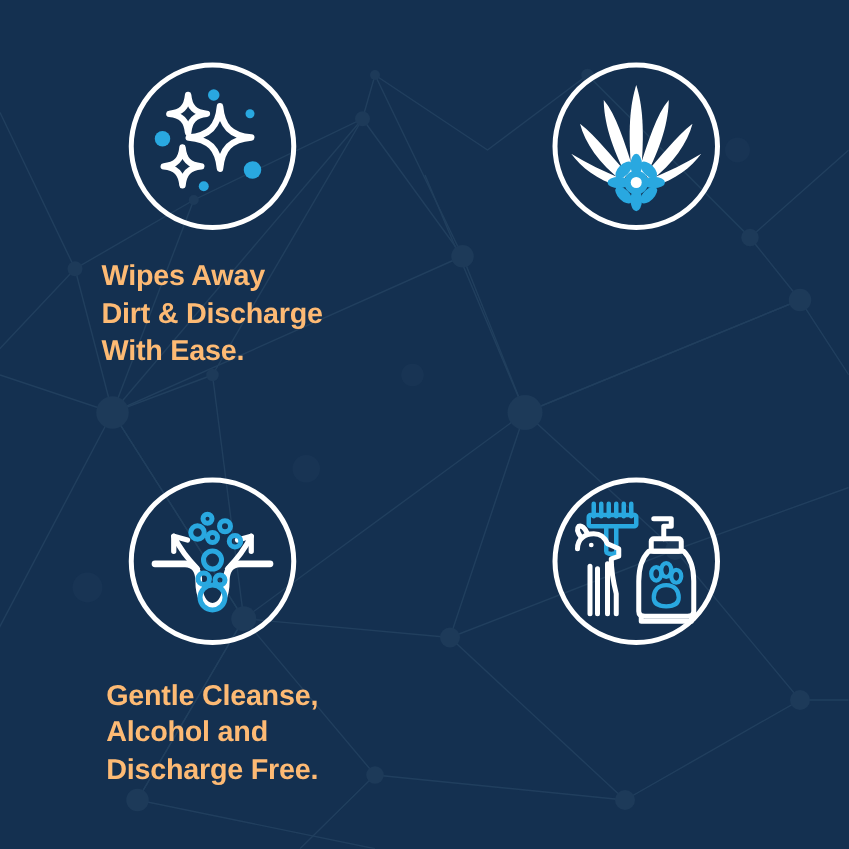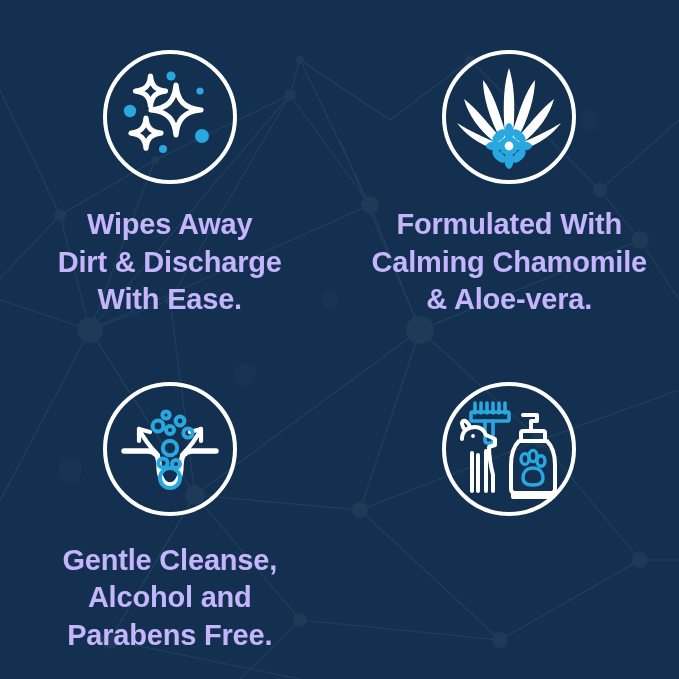--- a/index.html
+++ b/index.html
@@ -32,25 +32,25 @@
     width:134px;height:134px;
     border-radius:50%;
     border:4px solid #ffffff;
     display:flex;align-items:center;justify-content:center;
     box-sizing:border-box;
     position:relative;
   }
   .badge svg{display:block;}
   .caption{
     margin-top:22px;
-    color:#c4b5fd;
-    font-size:29px;
+    color:#fdba74;
+    font-size:23px;
     font-weight:bold;
     line-height:1.30;
-    text-align:center;
+    text-align:left;
     letter-spacing:-0.2px;
     white-space:pre-line;
   }
   .cell.r2 .caption{margin-top:26px;}
 </style>
 </head>
 <body>
 
 <svg class="bg-net" viewBox="0 0 679 679" xmlns="http://www.w3.org/2000/svg">
   <g stroke="#22405f" stroke-width="1.1" fill="none" opacity="0.95">
@@ -153,23 +153,20 @@
           <ellipse cx="71" cy="86" rx="9" ry="4.6"></ellipse>
           <ellipse cx="47" cy="76" rx="8.4" ry="4.4" transform="rotate(-45 47 76)"></ellipse>
           <ellipse cx="67" cy="96" rx="8.4" ry="4.4" transform="rotate(-45 67 96)"></ellipse>
           <ellipse cx="67" cy="76" rx="4.4" ry="8.4" transform="rotate(-45 67 76)"></ellipse>
           <ellipse cx="47" cy="96" rx="4.4" ry="8.4" transform="rotate(-45 47 96)"></ellipse>
           <circle cx="57" cy="86" r="9.6"></circle>
         </g>
         <circle cx="57" cy="86" r="4.4" fill="#ffffff"></circle>
       </svg>
     </div>
-    <div class="caption">Formulated With
-Calming Chamomile
-&amp; Aloe-vera.</div>
   </div>
 
   <div class="cell r2">
     <div class="badge">
       <svg width="112" height="112" viewBox="0 0 112 112" xmlns="http://www.w3.org/2000/svg">
 
         <path d="M10 58 L34 58 C42 58 45 64 45 72 C45 84 49 92 56 92 C63 92 67 84 67 72 C67 64 70 58 78 58 L102 58" fill="none" stroke="#ffffff" stroke-width="5.4" stroke-linecap="round" stroke-linejoin="round"></path>
 
         <path d="M44 62 C36 54 30 46 25 36" fill="none" stroke="#ffffff" stroke-width="4.2" stroke-linecap="round"></path>
         <path d="M25 36 L25 48 M25 36 L36 39" fill="none" stroke="#ffffff" stroke-width="4.2" stroke-linecap="round" stroke-linejoin="round"></path>
@@ -184,21 +181,21 @@
           <circle cx="44" cy="33" r="5.4"></circle>
           <circle cx="66" cy="28" r="4.4"></circle>
           <circle cx="56" cy="37" r="4"></circle>
           <circle cx="74" cy="40" r="4.6"></circle>
           <circle cx="52" cy="22" r="3.6"></circle>
         </g>
       </svg>
     </div>
     <div class="caption">Gentle Cleanse,
 Alcohol and
-Parabens Free.</div>
+Discharge Free.</div>
   </div>
 
   <div class="cell r2">
     <div class="badge">
       <svg width="112" height="112" viewBox="0 0 112 112" xmlns="http://www.w3.org/2000/svg">
 
         <g stroke="#29a8e0" stroke-width="3.6" fill="none" stroke-linecap="round">
           <path d="M22 10 L22 20 M28 10 L28 20 M34 10 L34 20 M40 10 L40 20 M46 10 L46 20 M52 10 L52 20"></path>
           <rect x="18" y="19" width="38" height="9" rx="1.5"></rect>
           <path d="M32 28 L32 48 C32 51 40 51 40 48 L40 28"></path>

